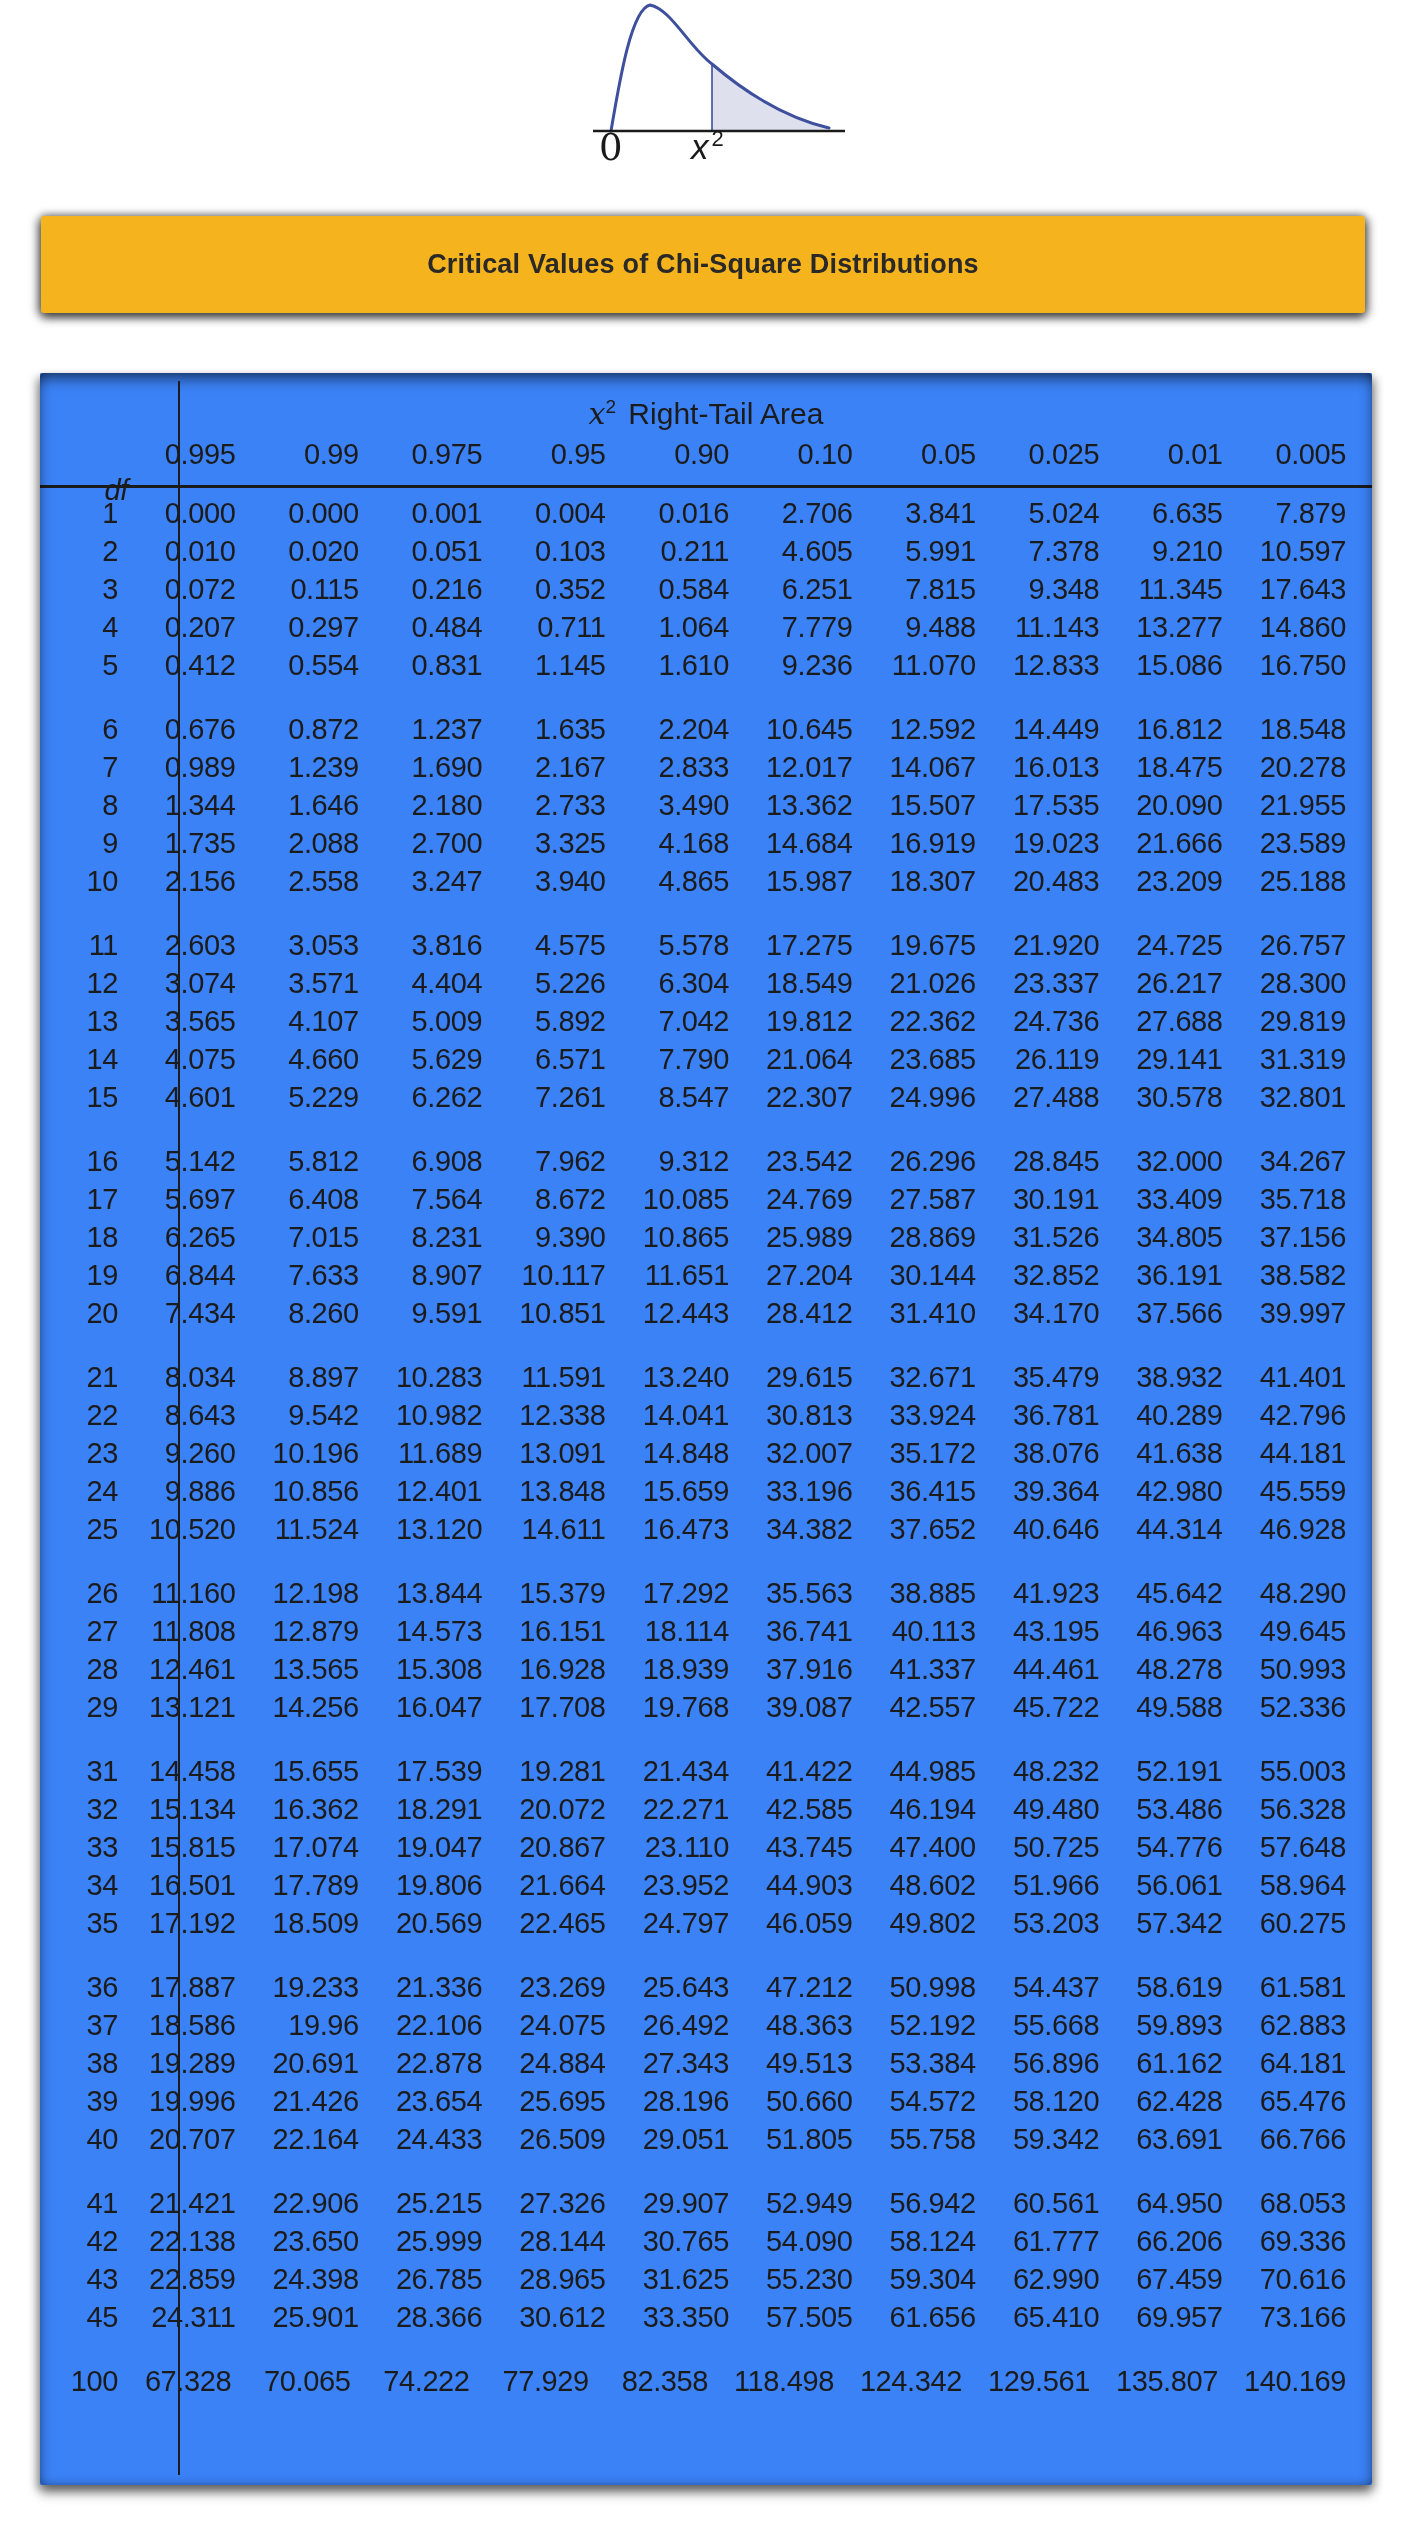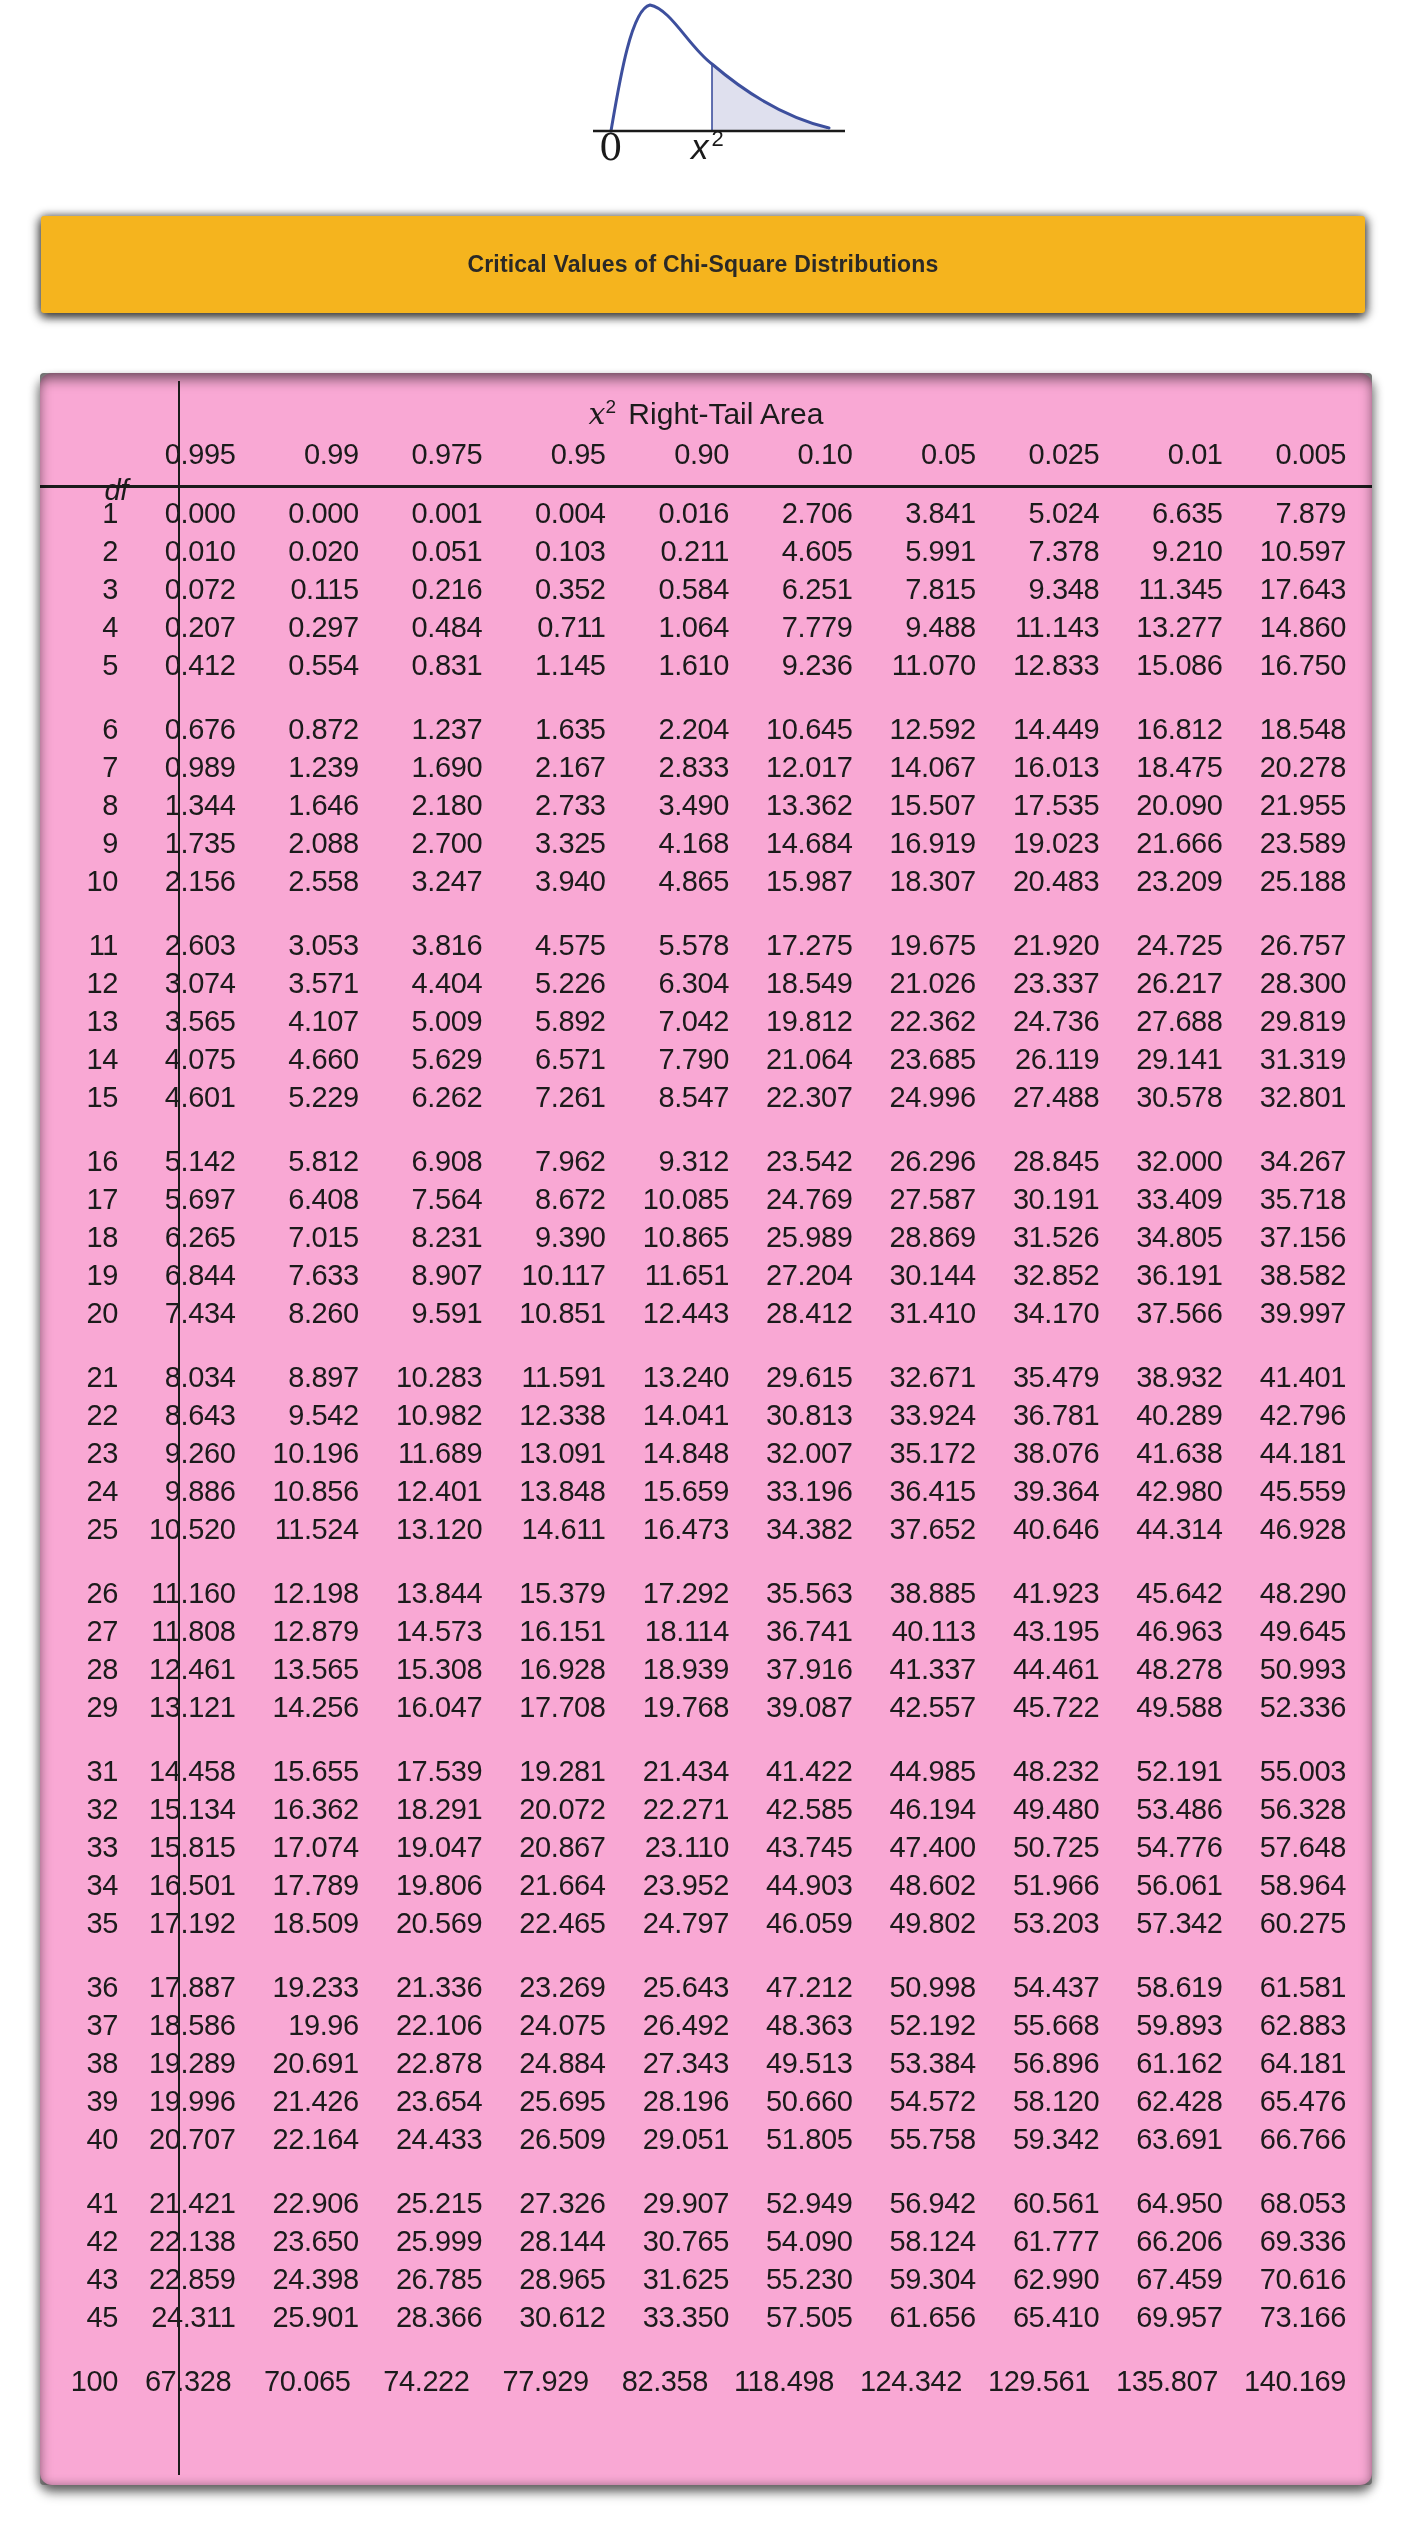--- a/index.html
+++ b/index.html
@@ -28,26 +28,26 @@
   
   .banner {
     position:absolute; left:41px; top:216px; width:1324px; height:97px;
     background:#f5b41e; border-radius:3px;
     display:flex; align-items:center; justify-content:center;
     box-shadow: 0 -3px 7px rgba(0,0,0,0.28),
                 0 6px 9px rgba(0,0,0,0.5),
                 5px 2px 8px rgba(0,0,0,0.3),
                -5px 2px 8px rgba(0,0,0,0.3);
   }
-  .banner-text { font-size:23px; font-weight:bold; color:#2a2927; letter-spacing:0.2px; }
+  .banner-text { font-size:27px; font-weight:bold; color:#2a2927; letter-spacing:0.2px; }
 
   
   .tcard {
     position:absolute; left:40px; top:373px; width:1332px; height:2112px;
-    background:#f9a8d4; border-radius:12px;
+    background:#3b82f6; border-radius:1px;
     box-shadow: 0 9px 11px rgba(0,0,0,0.35),
                 4px 4px 9px rgba(0,0,0,0.25),
                -4px 4px 9px rgba(0,0,0,0.25);
   }
   .tcard::before {
     content:""; position:absolute; inset:0; border-radius:4px; pointer-events:none;
     box-shadow: inset 0 16px 14px -11px rgba(0,0,0,0.6),
                 inset 12px 0 12px -11px rgba(0,0,0,0.38),
                 inset -12px 0 12px -11px rgba(0,0,0,0.38),
                 inset 0 -10px 10px -9px rgba(0,0,0,0.3);

